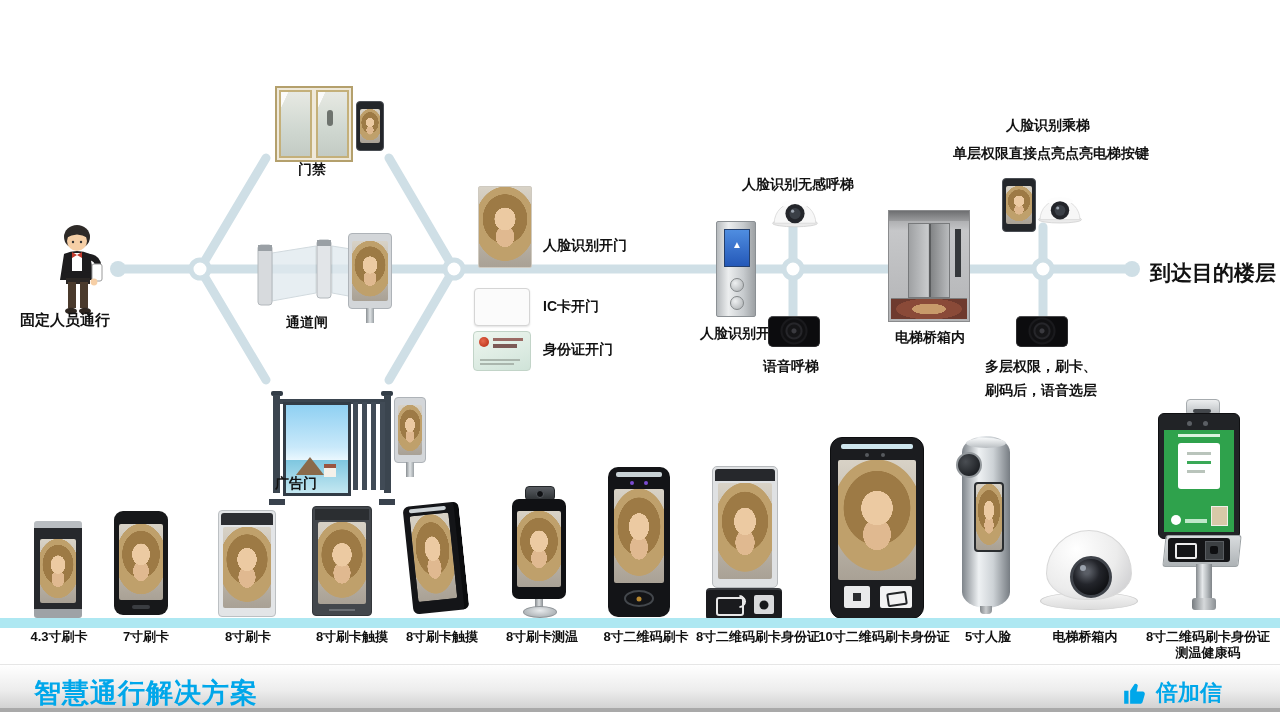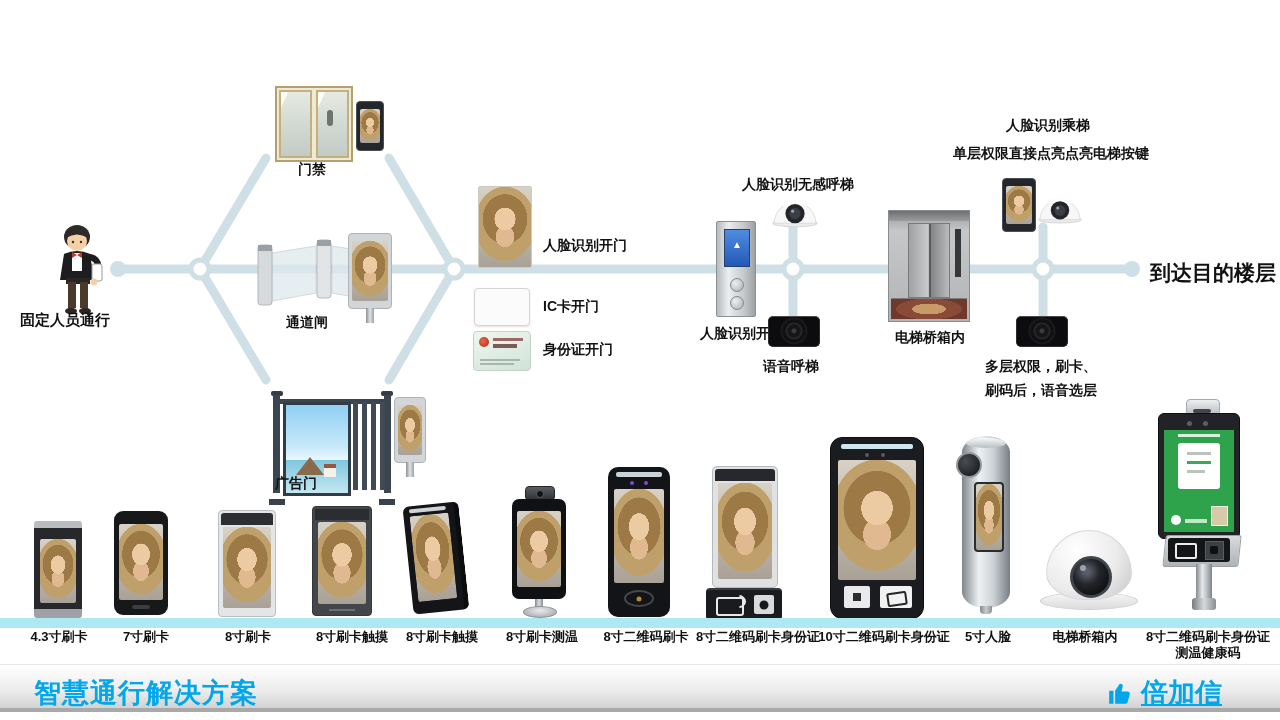--- a/index.html
+++ b/index.html
@@ -190,21 +190,21 @@
       background:linear-gradient(90deg,#84898d,#e6e9eb 40%,#b6bbbe 70%,#7e8387);}
   .k-collar{left:1192px;top:598px;width:24px;height:12px;border-radius:3px;
       background:linear-gradient(90deg,#777c80,#d6d9db,#8a8f93);}
   
   #strip{position:absolute;left:0;top:618px;width:1280px;height:10px;background:#aee8f2;}
   #footer{position:absolute;left:0;top:664px;width:1280px;height:48px;box-sizing:border-box;
       background:linear-gradient(180deg,#ffffff,#ececec 60%,#d2d2d2);
       border-top:1px solid #e6e6e6;border-bottom:4px solid #a9a9a9;
       display:flex;align-items:center;justify-content:space-between;padding:12px 58px 0 34px;}
   .f-left{font-size:27px;font-weight:bold;color:#00a7ea;letter-spacing:1px;}
-  .f-brand{display:flex;align-items:center;gap:8px;font-size:27px;font-weight:bold;color:#00a7ea;text-decoration:underline;}
+  .f-brand{display:flex;align-items:center;gap:8px;font-size:22px;font-weight:bold;color:#00a7ea;}
 </style>
 </head>
 <body>
 
 <div id="stage">
 
   <svg class="abs" style="left:0;top:0" width="1280" height="520">
     <g stroke="#cfdfe6" stroke-width="9" stroke-linecap="round" fill="none">
       <path d="M118 269 H1132"></path>
       <path d="M200 269 L266 158"></path>

